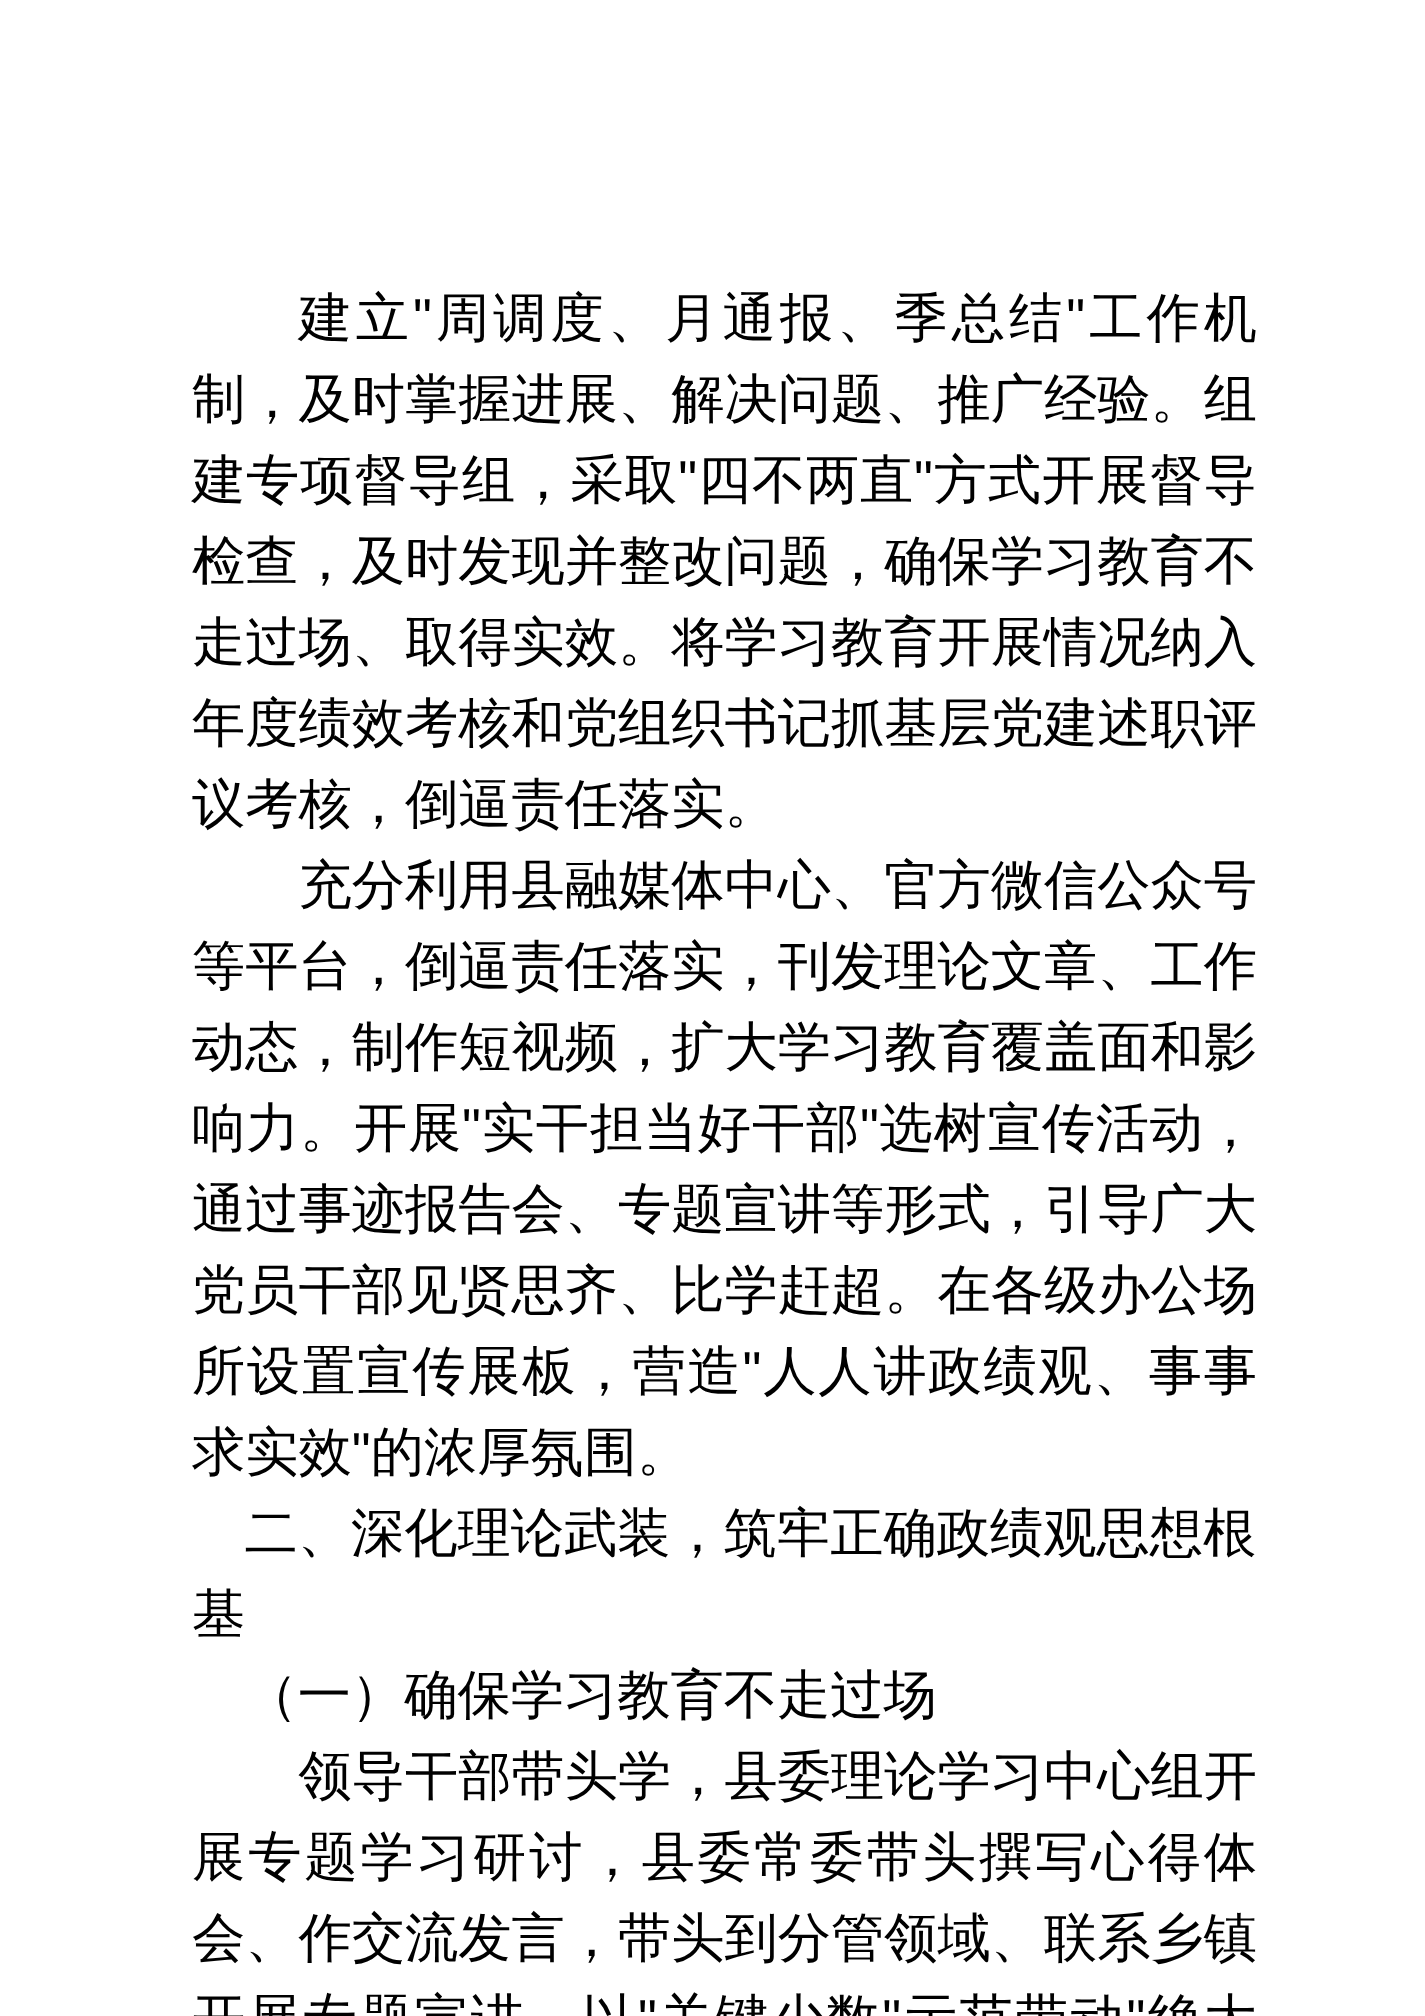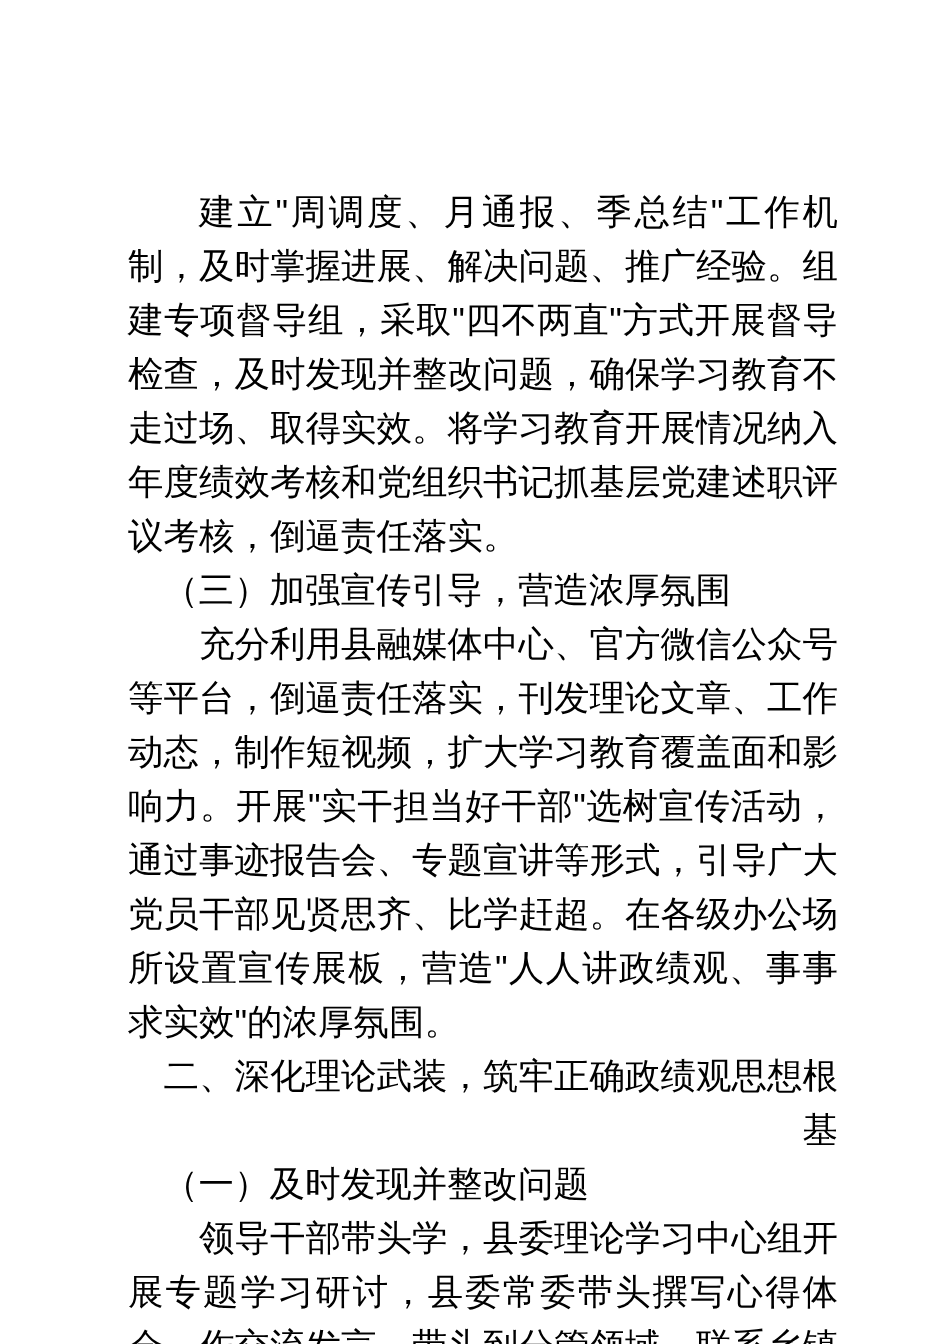--- a/index.html
+++ b/index.html
@@ -44,38 +44,37 @@
     line-height: 54px;
     text-align: left;
     text-indent: 35px;
     margin: 0;
     word-break: break-all;
   }
   
   .heading-main {
     font-size: 35.5px;
     line-height: 54px;
-    text-align: right;
+    text-align: left;
     text-indent: 35px;
     margin: 0;
     word-break: break-all;
   }
 </style>
 </head>
 <body style="background: rgb(255, 255, 255); color: rgb(0, 0, 0);">
 
 <div id="page" style="background: rgb(255, 255, 255); width: 950px; height: 1344px;">
   <div class="doc-body">
 
     <p class="para">建立"周调度、月通报、季总结"工作机制，及时掌握进展、解决问题、推广经验。组建专项督导组，采取"四不两直"方式开展督导检查，及时发现并整改问题，确保学习教育不走过场、取得实效。将学习教育开展情况纳入年度绩效考核和党组织书记抓基层党建述职评议考核，倒逼责任落实。</p>
 
-    <p class="heading-sub">（三）加强宣传引导，营造浓厚氛围</p>
 
     <p class="para">充分利用县融媒体中心、官方微信公众号等平台，倒逼责任落实，刊发理论文章、工作动态，制作短视频，扩大学习教育覆盖面和影响力。开展"实干担当好干部"选树宣传活动，通过事迹报告会、专题宣讲等形式，引导广大党员干部见贤思齐、比学赶超。在各级办公场所设置宣传展板，营造"人人讲政绩观、事事求实效"的浓厚氛围。</p>
 
     <p class="heading-main">二、深化理论武装，筑牢正确政绩观思想根基</p>
 
-    <p class="heading-sub">（一）及时发现并整改问题</p>
+    <p class="heading-sub">（一）确保学习教育不走过场</p>
 
     <p class="para">领导干部带头学，县委理论学习中心组开展专题学习研讨，县委常委带头撰写心得体会、作交流发言，带头到分管领域、联系乡镇开展专题宣讲，以"关键少数"示范带动"绝大多数"。党员干部全面学，将正确政绩观教育纳入党员干部教育培训必修课程，依托县委党校举办专题培训班，各单位通过"三会一课"、主题党日等形式，组织党员干部深入学习，实现学习全</p>
 
   </div>
 </div>
 
 </body></html>

